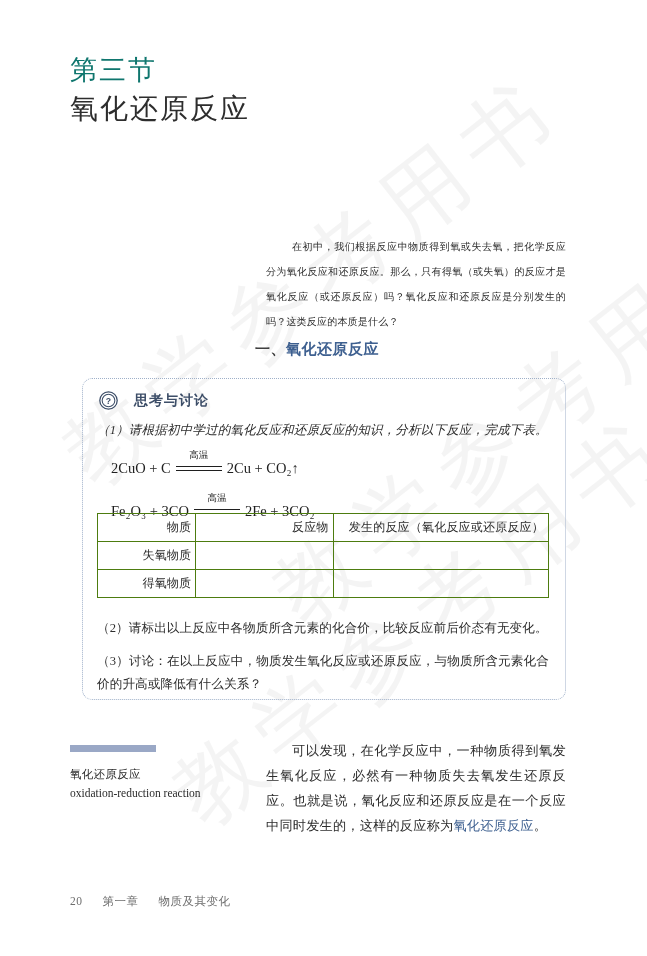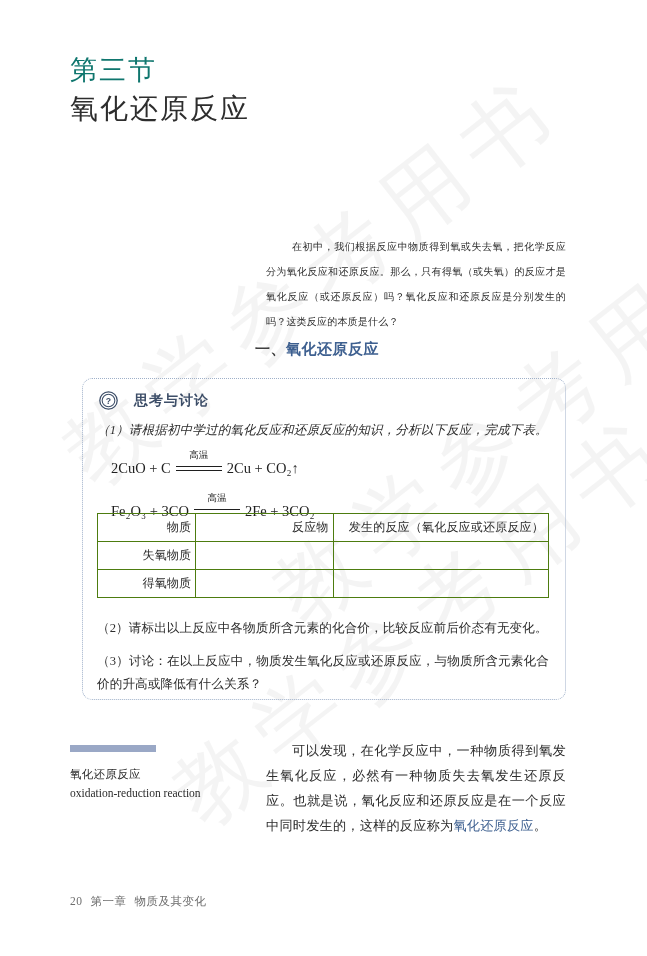--- a/index.html
+++ b/index.html
@@ -251,21 +251,21 @@
 
   
   .footer {
     position: absolute;
     left: 70px;
     top: 894px;
     font-size: 11.5px;
     color: #6e6e6e;
     letter-spacing: 0.5px;
     display: flex;
-    gap: 8px;
+    gap: 20px;
     align-items: baseline;
   }
   .footer .pg { font-family: "Liberation Serif", serif; }
 </style>
 </head>
 <body>
 
 <div id="watermark">
   <div class="wm-text w1">教学参考用书</div>
   <div class="wm-text w2">教学参考用书</div>

